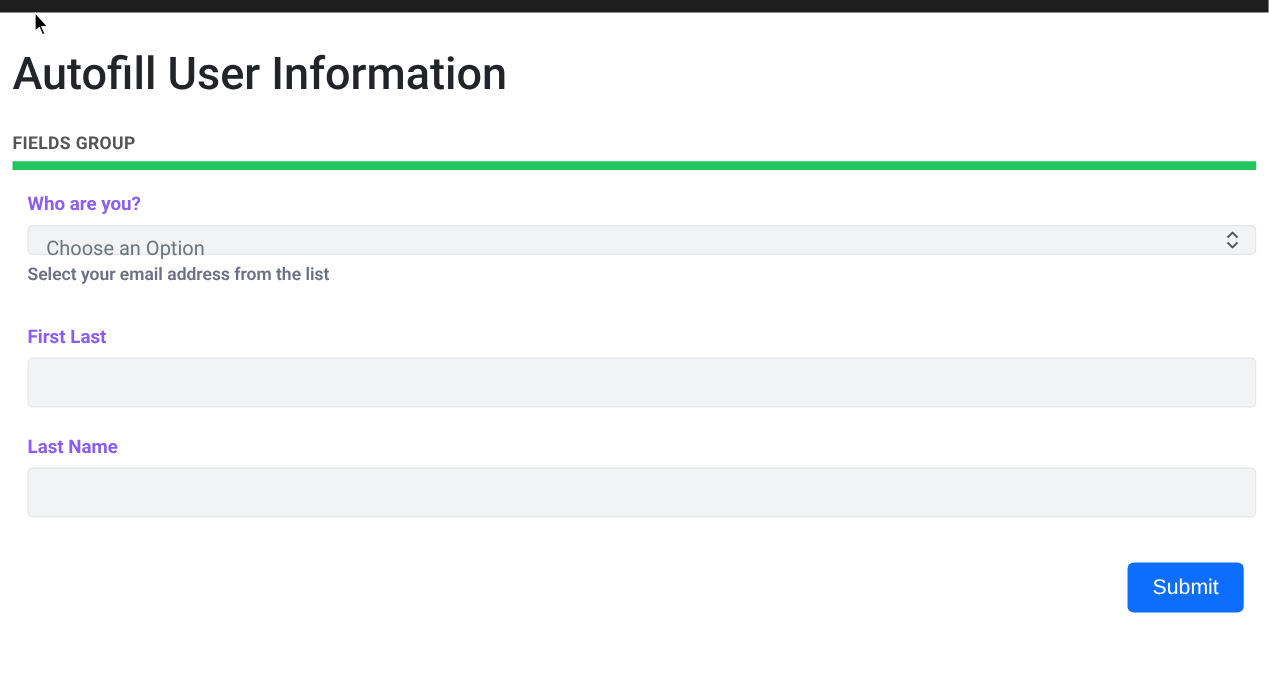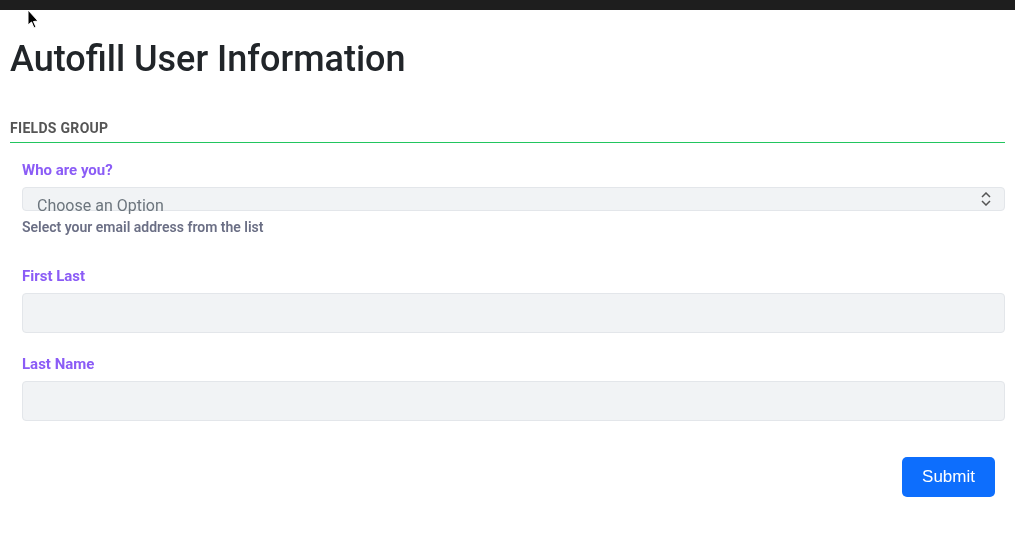--- a/index.html
+++ b/index.html
@@ -18,29 +18,29 @@
       width: 100%;
     }
     .container {
       padding: 10px 10px 20px 10px;
     }
     .page-title {
       font-size: 36px;
       font-weight: 500;
       color: #212529;
       margin-top: 18px;
-      margin-bottom: 40px;
+      margin-bottom: 27px;
     }
     .section-header {
       font-size: 14px;
       font-weight: 700;
       color: #555;
       letter-spacing: 0.3px;
       padding-bottom: 6px;
-      border-bottom: 1px solid #22c55e;
+      border-bottom: 7px solid #22c55e;
       margin-bottom: 18px;
     }
     .field-group {
       margin-bottom: 32px;
       padding-left: 12px;
     }
     .field-label {
       display: block;
       font-size: 15px;
       font-weight: 700;

